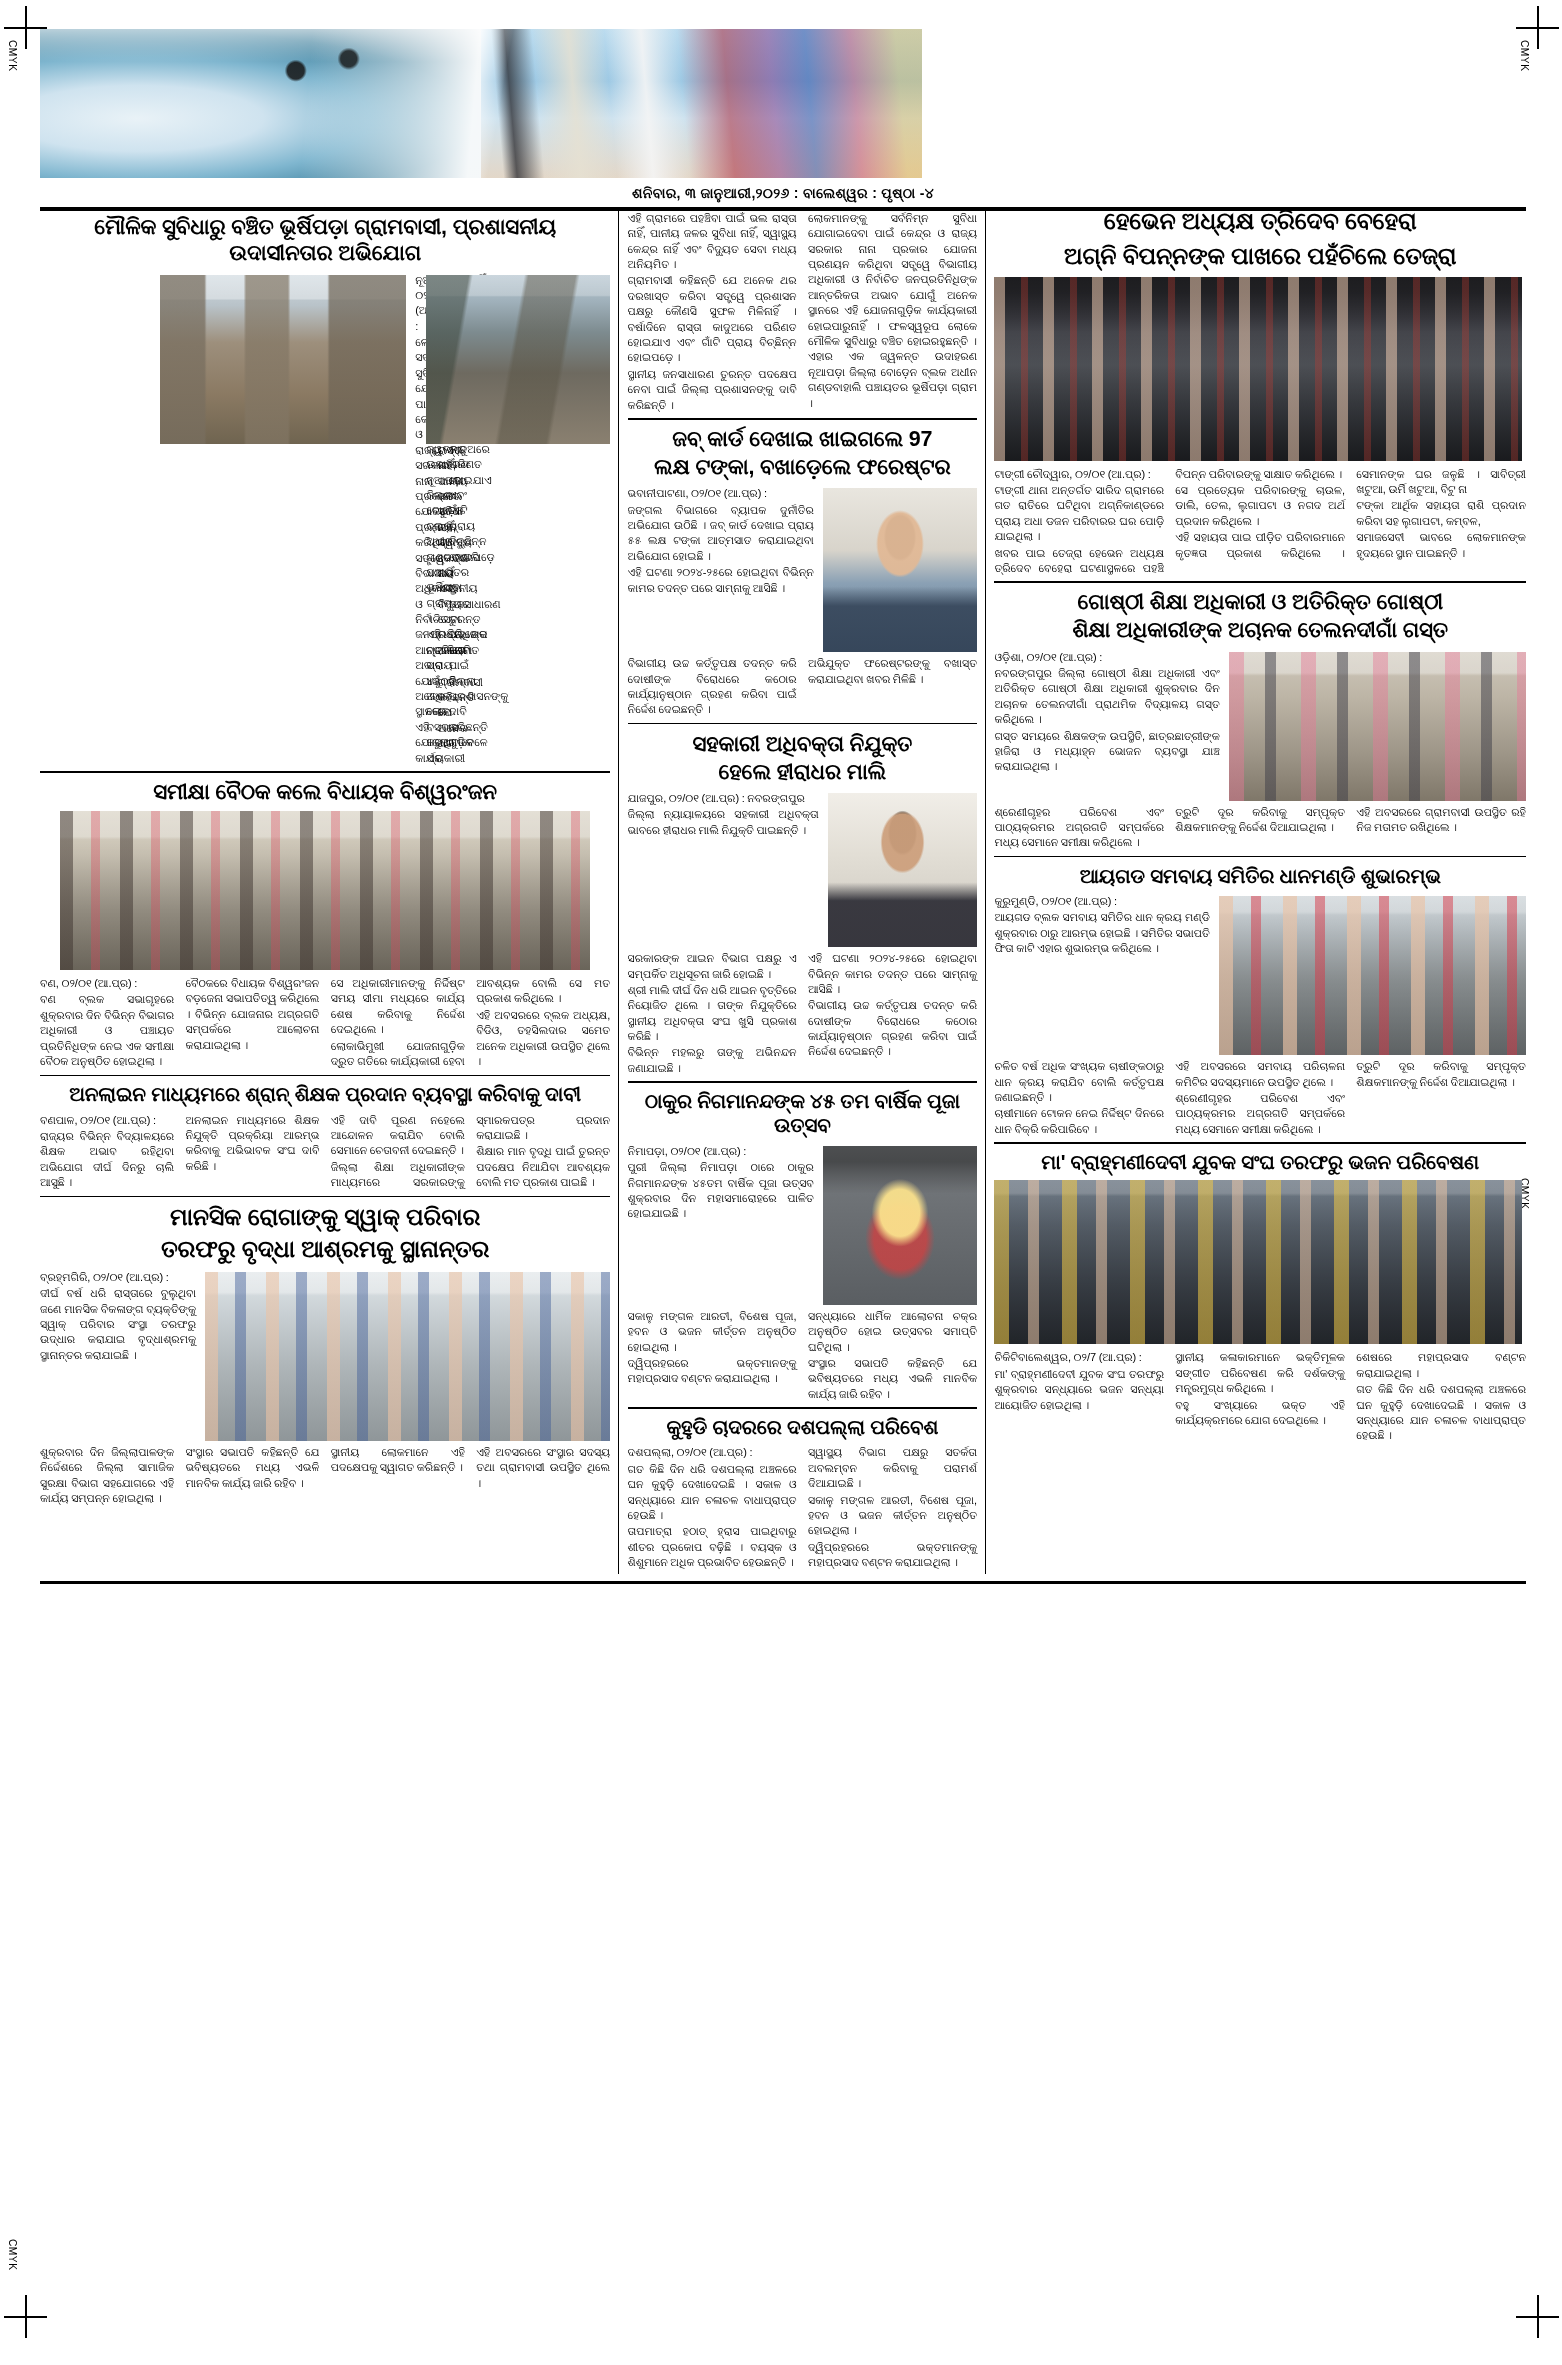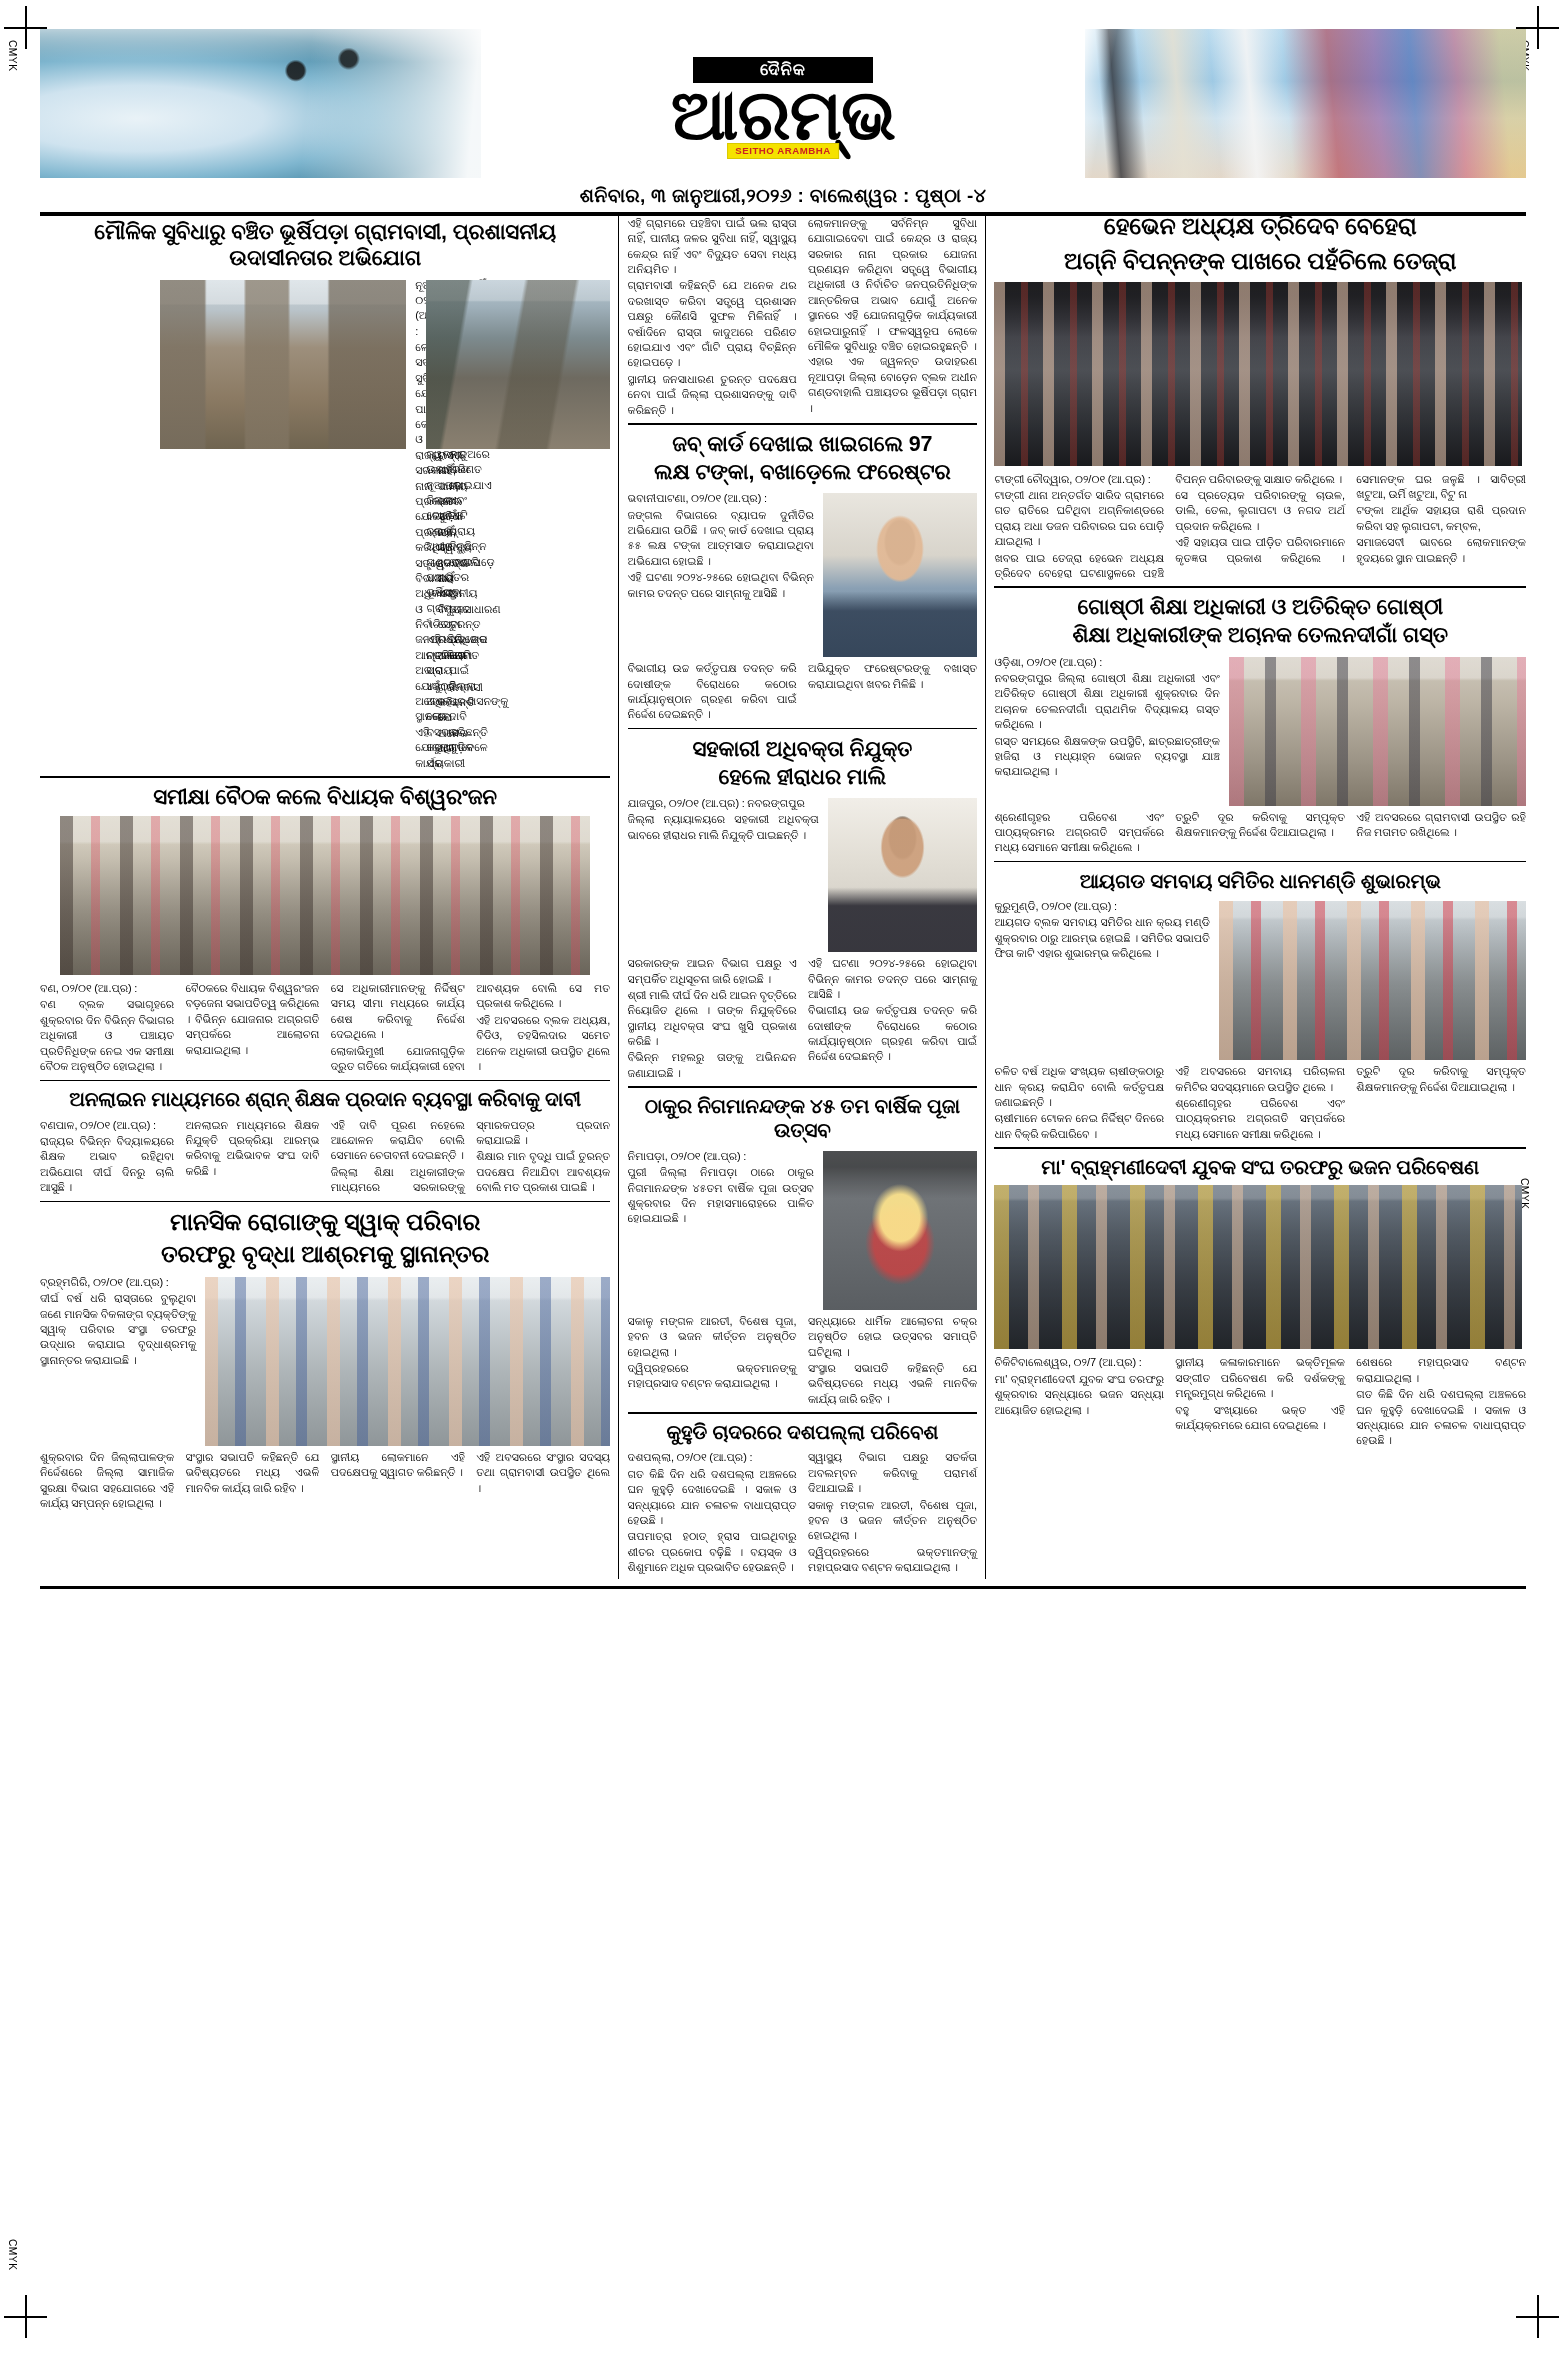--- a/index.html
+++ b/index.html
@@ -69,21 +69,21 @@
   }
   .mast-sub {
     position:absolute; left:50%; transform:translateX(-50%);
     bottom:19.5px;
     background:#f5e200; color:#cc2222; font-size:9.7px; font-weight:bold;
     padding:1.5px 7.2px; letter-spacing:0.5px;
     border:0.5px solid #d8c900;
   }
 
   .dateline {
-    text-align:center; font-size:19px; font-weight:bold; color:#000;
+    text-align:center; font-size:14px; font-weight:bold; color:#000;
     padding:7.2px 0 5.1px; letter-spacing:0.3px;
   }
   .rule-thick { height:3.6px; background:#000; margin:0; }
 
   
   .content { display:flex; gap:0; }
   .col-left   { width:576px; padding:0 8.2px 0 0; }
   .col-mid    { width:353px;  padding:0 8.2px; border-left:1px solid #000; }
   .col-right  { width:537px; padding:0 0 0 8.2px; border-left:1px solid #000; }
 
@@ -240,25 +240,20 @@
 </div>
 <div class="cmyk" style="left:7.2px; top:40px;">CMYK</div>
 <div class="cmyk" style="left:1519px; top:40px;">CMYK</div>
 <div class="cmyk" style="left:1519px; top:1178px;">CMYK</div>
 <div class="cmyk" style="left:7.2px; top:2239px;">CMYK</div>
 
 <div class="page">
 
   <div class="masthead">
     <div class="mast-img left"></div>
-    <div class="mast-center">
-      <div class="mast-tag">ଦୈନିକ</div>
-      <div class="mast-title">ଆରମ୍ଭ</div>
-      <div class="mast-sub">SEITHO ARAMBHA</div>
-    </div>
     <div class="mast-img right"></div>
   </div>
 
   <div class="dateline">ଶନିବାର, ୩ ଜାନୁଆରୀ,୨୦୨୬ : ବାଲେଶ୍ୱର : ପୃଷ୍ଠା -୪</div>
   <div class="rule-thick"></div>
 
   <div class="content">
 
     <div class="col-left">
 

